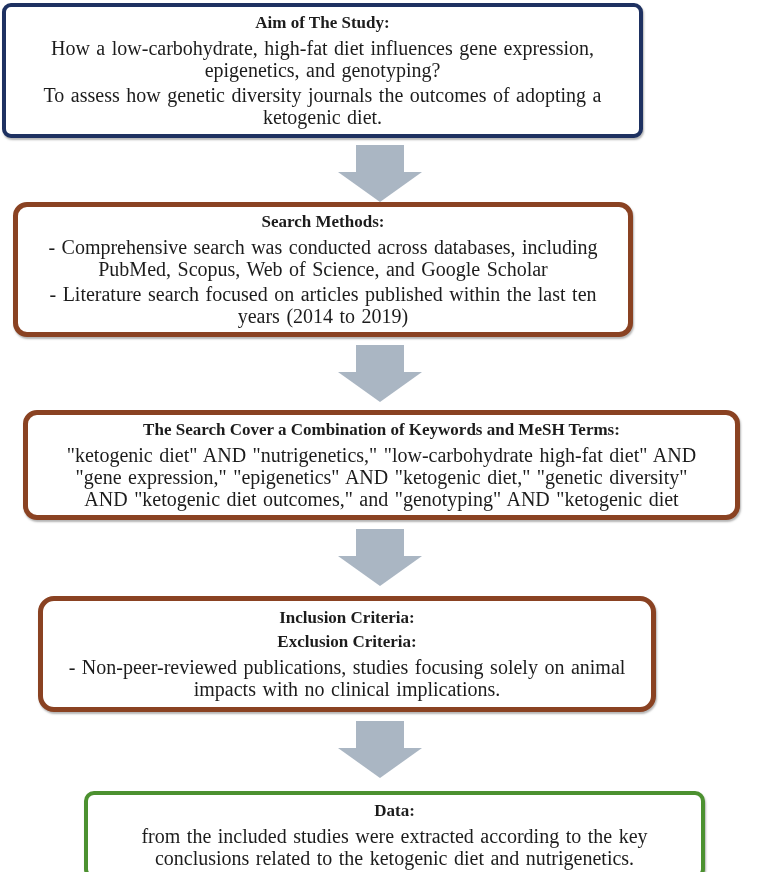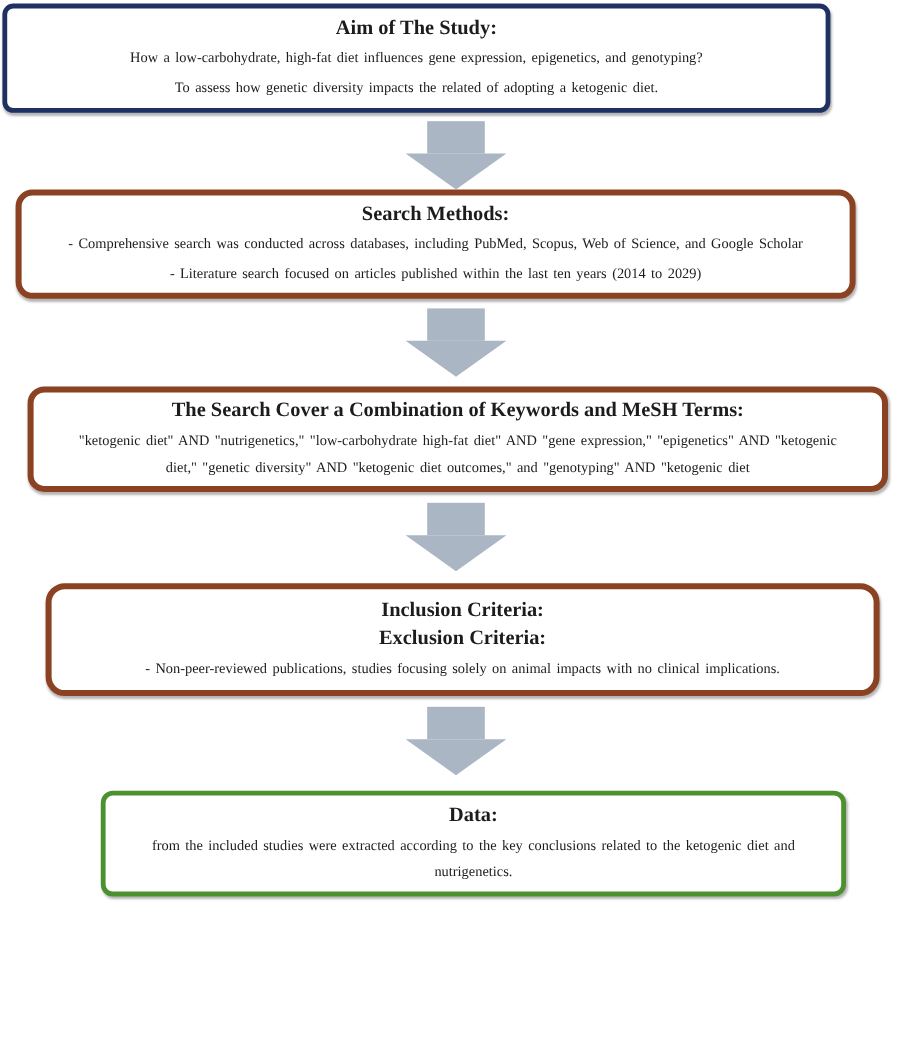--- a/index.html
+++ b/index.html
@@ -24,51 +24,51 @@
     background: #ffffff;
     box-shadow: 1px 2px 2px rgba(120,120,120,0.55);
   }
   .box-title {
     font-weight: bold;
     font-size: 17px;
     line-height: 22px;
     margin: 2px 0;
   }
   .para {
-    font-size: 12px;
+    font-size: 20px;
     line-height: 22px;
     margin: 3px 0;
     word-spacing: 1.5px;
     white-space: pre-wrap;
   }
   
   .box-aim {
     margin: 3px 0 0 2px;
-    width: 690px;
+    width: 641px;
     border: 4px solid var(--navy);
     border-radius: 9px;
     padding: 3px 12px;
   }
   .box-search {
     margin: 0 0 0 13px;
-    width: 700px;
+    width: 620px;
     border: 5px solid var(--brown);
     border-radius: 14px;
     padding: 2px 14px;
   }
   .box-keywords {
     margin: 8px 0 0 23px;
     width: 717px;
     border: 5px solid var(--brown);
     border-radius: 14px;
     padding: 2px 25px;
   }
   .box-criteria {
     margin: 10px 0 0 38px;
-    width: 695px;
+    width: 618px;
     border: 5px solid var(--brown);
     border-radius: 16px;
     padding: 4px 16px;
   }
   .box-data {
     margin: 13px 0 0 84px;
     width: 621px;
     border: 4px solid var(--green);
     border-radius: 10px;
     padding: 3px 14px;
@@ -99,32 +99,32 @@
   }
 </style>
 </head>
 <body>
 
 <div class="flowchart">
 
   <div class="box box-aim">
     <div class="box-title">Aim of The Study:</div>
     <div class="para">How a low-carbohydrate, high-fat diet influences gene expression, epigenetics, and genotyping?</div>
-    <div class="para">To assess how genetic diversity impacts the related of adopting a ketogenic diet.</div>
+    <div class="para">To assess how genetic diversity journals the outcomes of adopting a ketogenic diet.</div>
   </div>
 
   <div class="arrow arrow-1">
     <div class="arrow-stem"></div>
     <div class="arrow-head"></div>
   </div>
 
   <div class="box box-search">
     <div class="box-title">Search Methods:</div>
     <div class="para">- Comprehensive search was conducted across databases, including PubMed, Scopus, Web of Science, and Google Scholar</div>
-    <div class="para">- Literature search focused on articles published within the last ten years (2014 to 2029)</div>
+    <div class="para">- Literature search focused on articles published within the last ten years (2014 to 2019)</div>
   </div>
 
   <div class="arrow arrow-2">
     <div class="arrow-stem"></div>
     <div class="arrow-head"></div>
   </div>
 
   <div class="box box-keywords">
     <div class="box-title">The Search Cover a Combination of Keywords and MeSH Terms:</div>
     <div class="para">"ketogenic diet" AND "nutrigenetics," "low-carbohydrate high-fat diet" AND "gene expression," "epigenetics" AND "ketogenic diet," "genetic diversity" AND "ketogenic diet outcomes," and "genotyping" AND "ketogenic diet</div>

